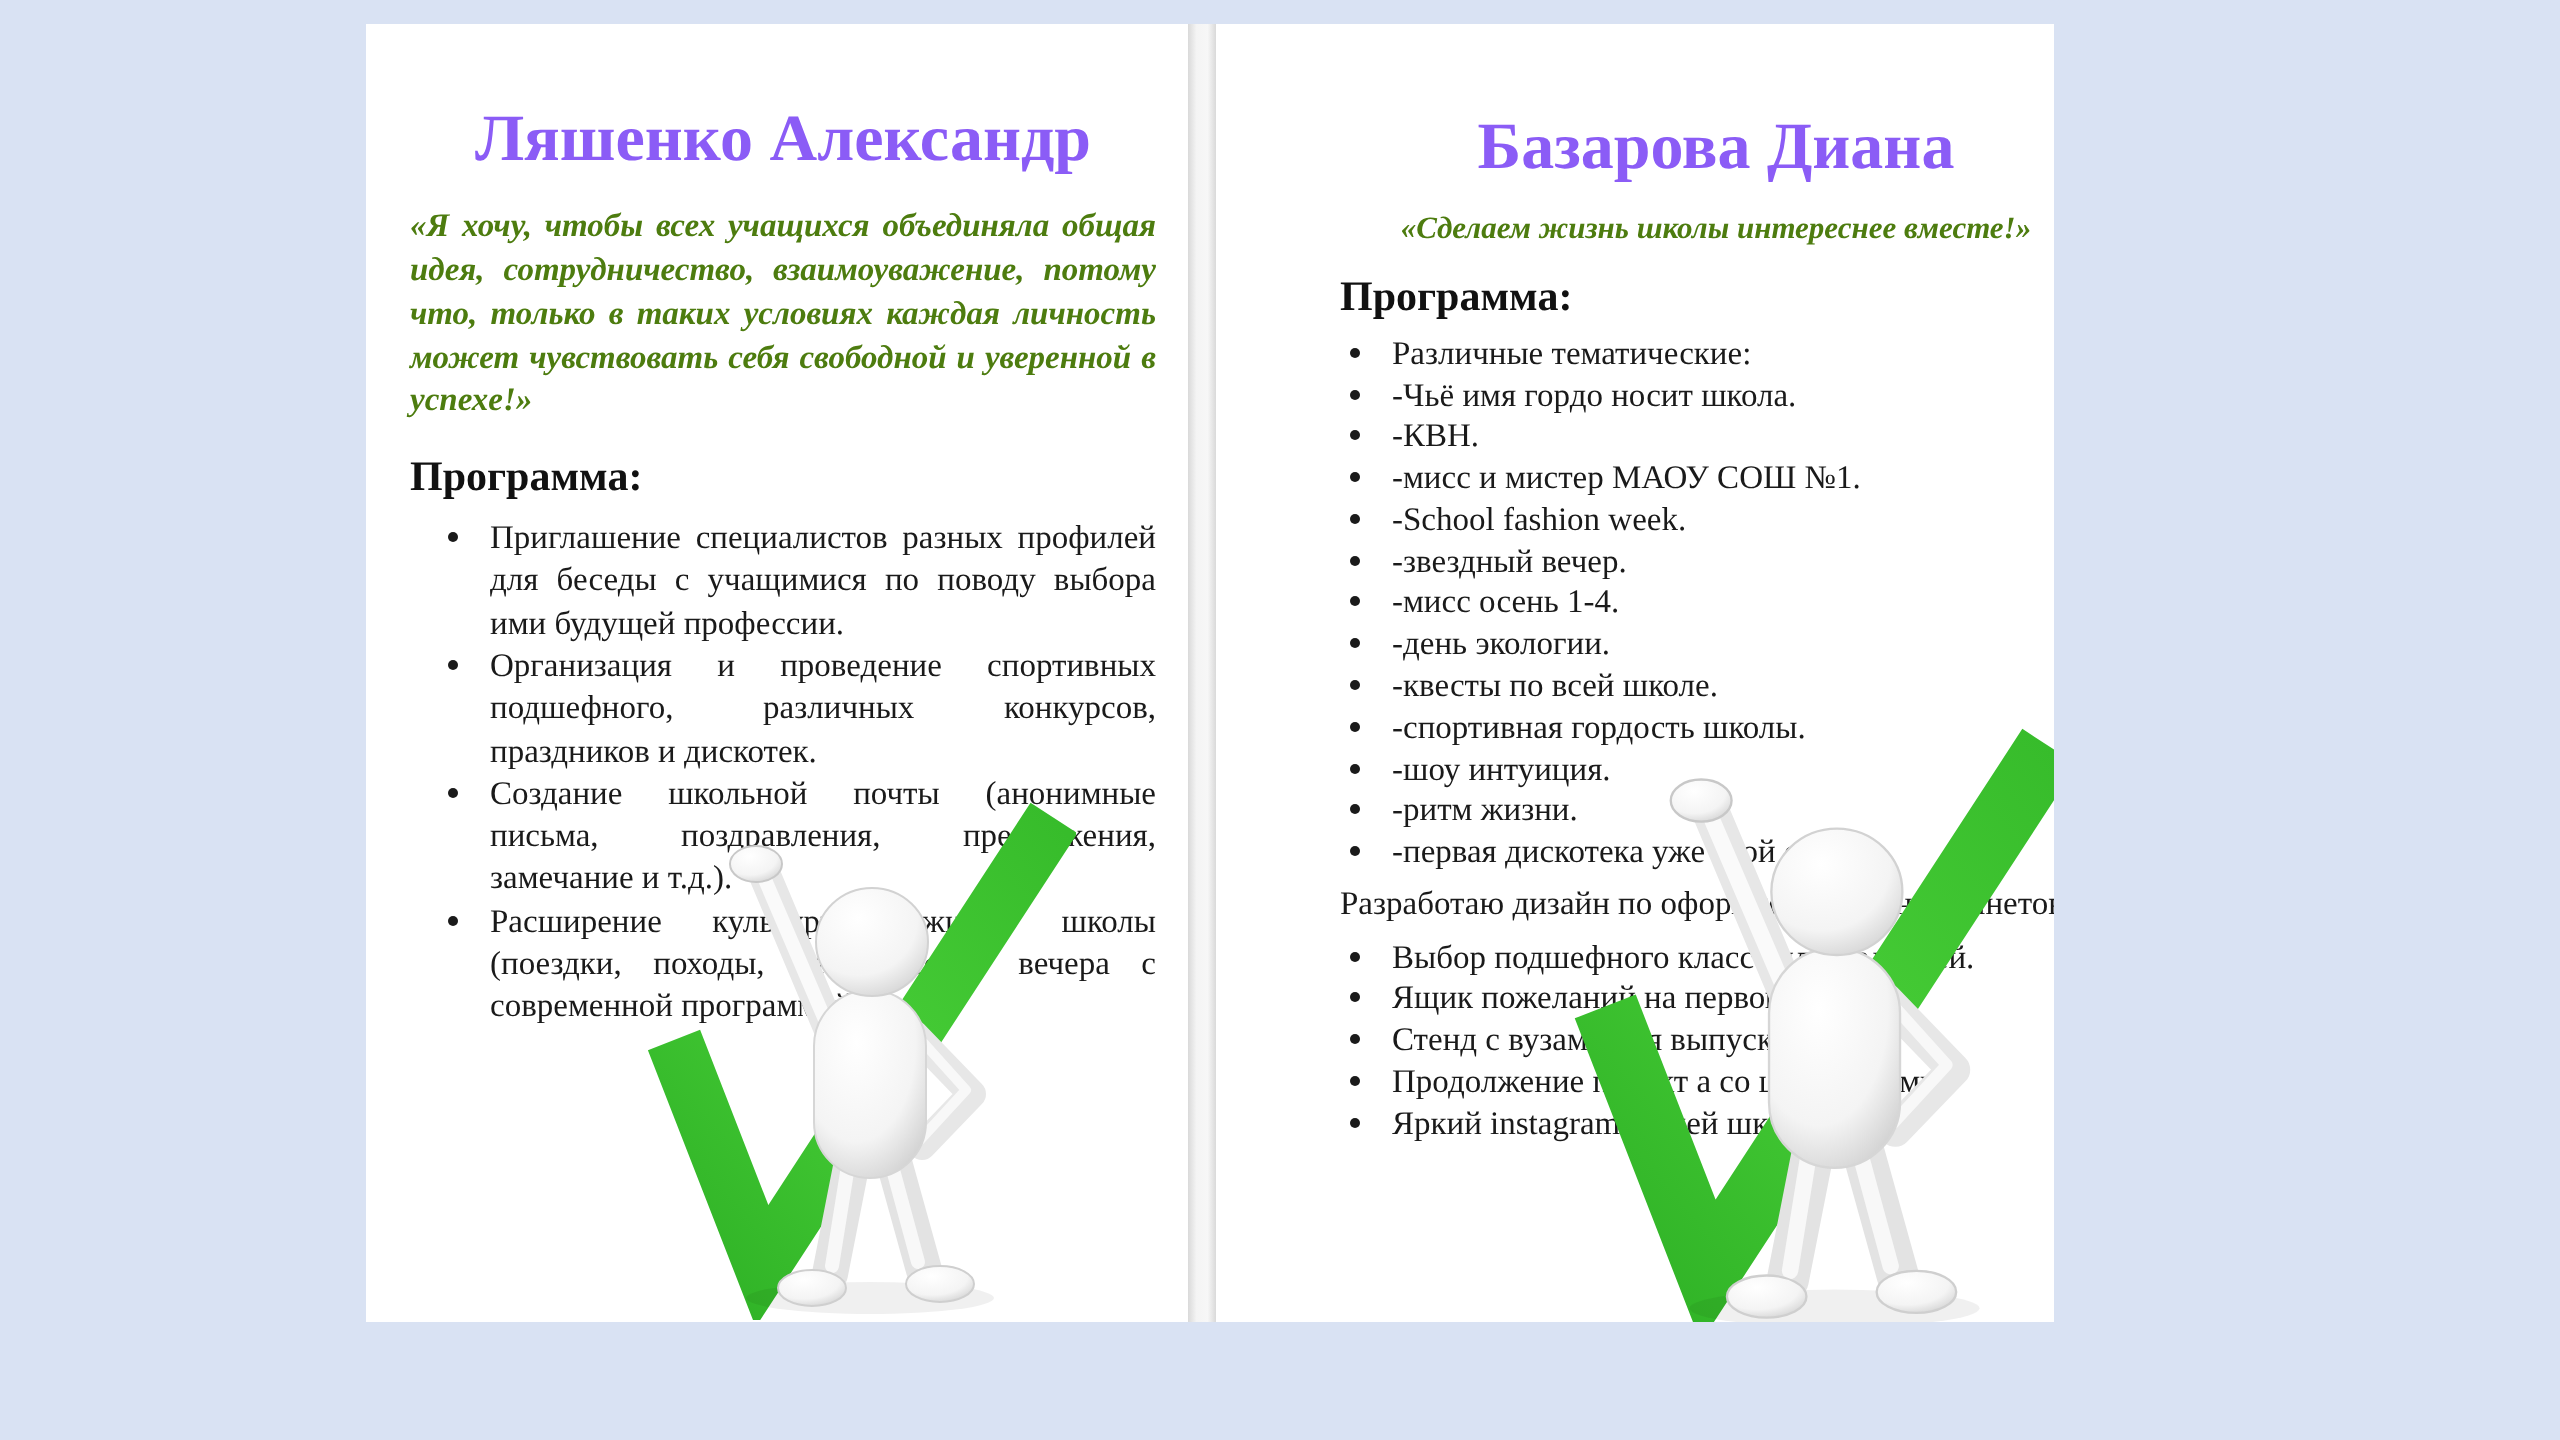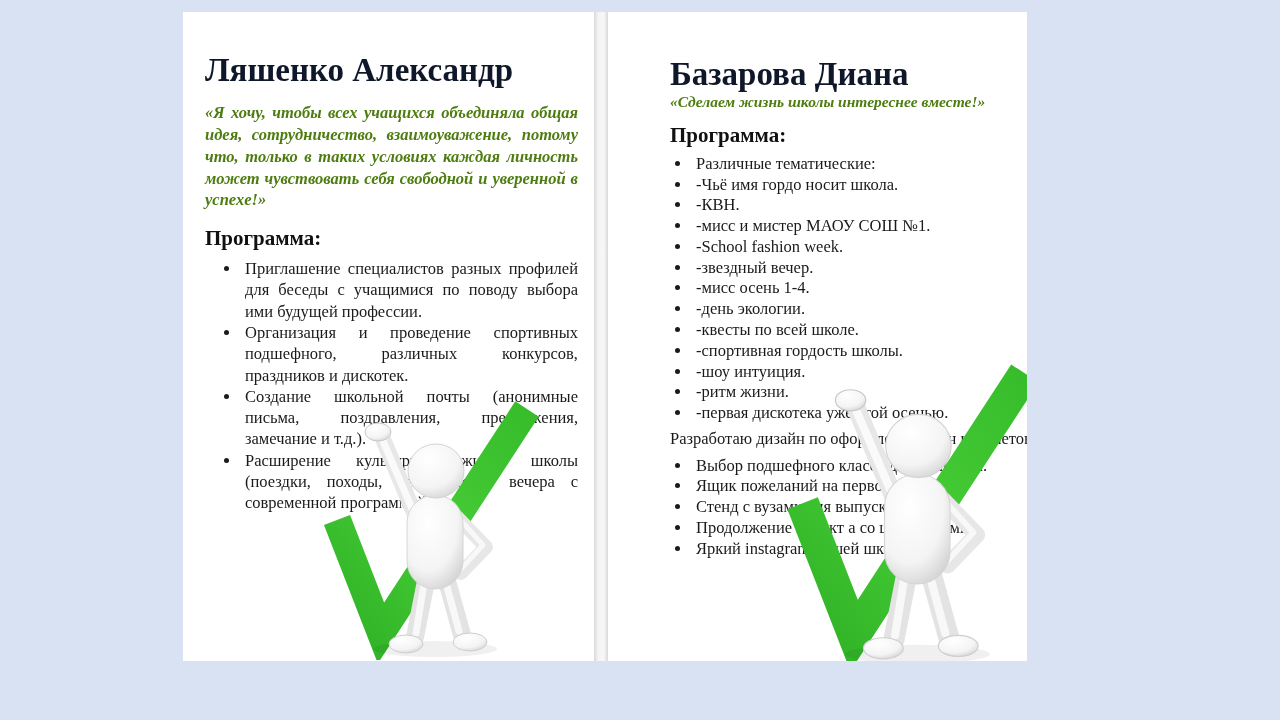--- a/index.html
+++ b/index.html
@@ -20,30 +20,30 @@
   .divider{
     width:14px;height:649px;
     background:linear-gradient(90deg,#d9d9d9 0%,#f4f4f4 30%,#f7f7f7 70%,#d9d9d9 100%);
   }
   .content{position:absolute;top:0;color:#1a1a1a;}
   .content-left{left:22px;width:373px;}
   .content-right{left:62px;width:376px;}
   h1.cand-title{
     margin:40px 0 0 0;
     font-size:33px;line-height:1.1;font-weight:bold;
-    color:#0f172a;white-space:nowrap;
+    color:#8b5cf6;text-align:center;white-space:nowrap;
   }
   .content-right h1.cand-title{margin-top:44px;}
   .quote{
     margin:14px 0 0 0;
     color:#4d7c0f;font-weight:bold;font-style:italic;
     font-size:16.5px;line-height:1.32;
   }
   .quote-justify{text-align:justify;}
-  .quote-center{text-align:left;font-size:15.5px;margin-top:0;white-space:nowrap;}
+  .quote-center{text-align:center;font-size:15.5px;margin-top:13px;white-space:nowrap;}
   .program-label{
     margin:15px 0 0 0;font-weight:bold;font-size:21px;color:#111;
   }
   .content-right .program-label{margin-top:10px;}
   ul.program-list{
     margin:7px 0 0 0;padding:0 0 0 36px;
     font-size:16.5px;line-height:1.29;
   }
   ul.program-list li{padding-left:4px;margin:0;}
   .list-justify{text-align:justify;}

